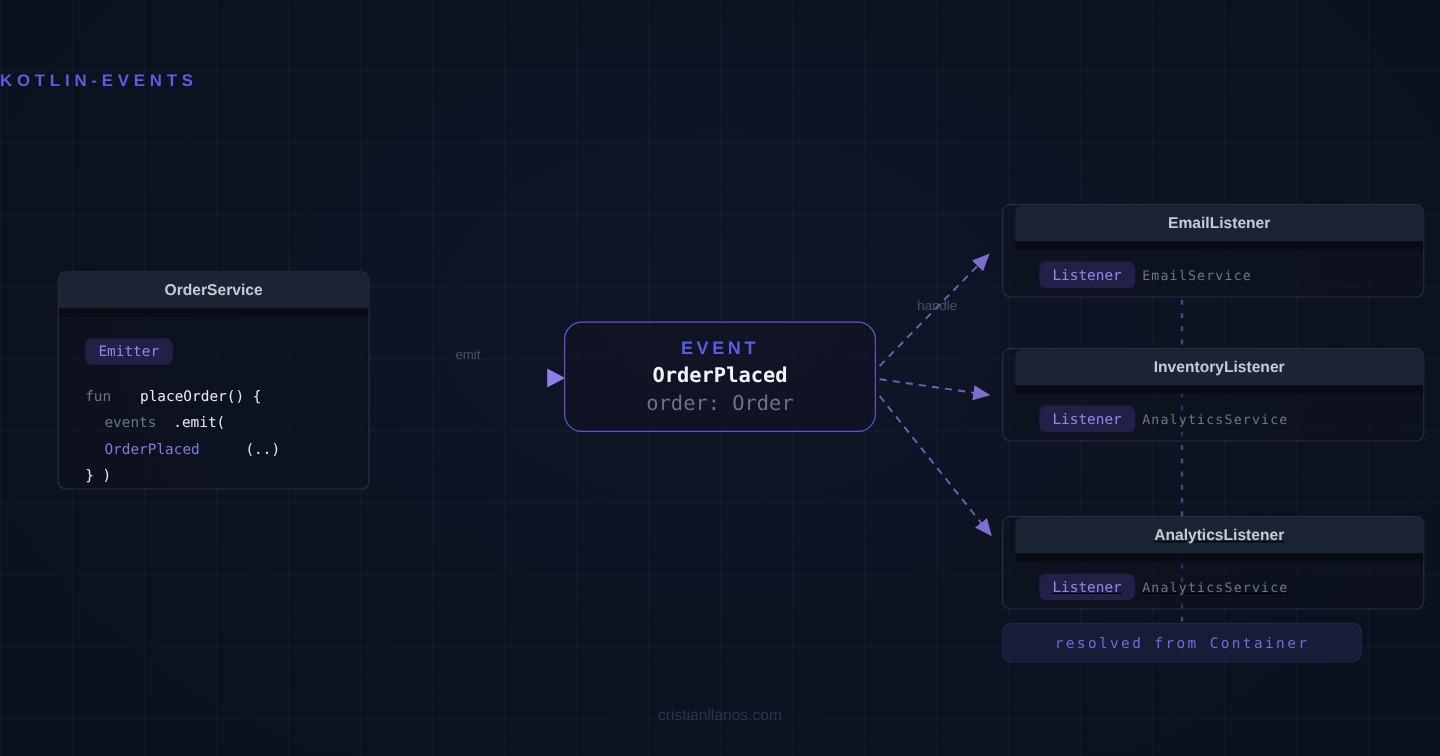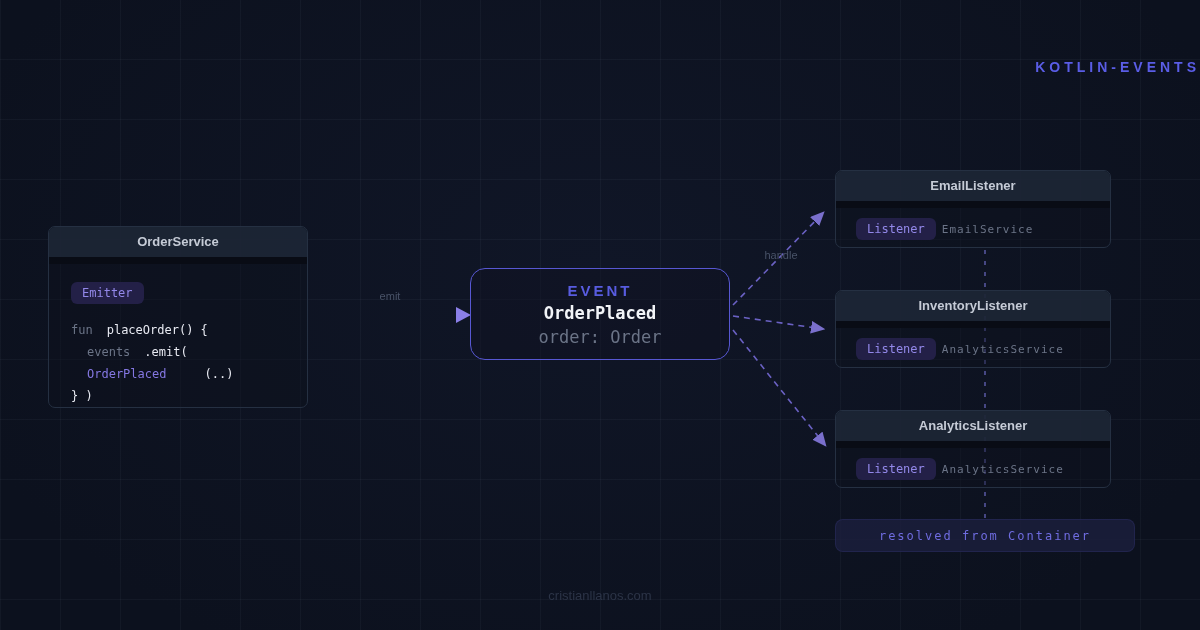--- a/index.html
+++ b/index.html
@@ -12,22 +12,22 @@
       linear-gradient(90deg, rgba(148,163,184,0.055) 1px, transparent 1px),
       radial-gradient(900px 600px at 50% 42%, #101627 0%, #0c111e 75%);
     background-size:60px 60px,60px 60px,auto;
     background-position:0 -1px,0 0,0 0;
     font-family:"Liberation Sans", sans-serif;
   }
   .mono{font-family:"DejaVu Sans Mono", monospace;}
 
   .page-title{
     position:absolute;top:59px;left:0;right:0;
-    text-align:right;
-    color:#5a5de6;font-weight:bold;font-size:14px;letter-spacing:4px;padding-left:47px;
+    text-align:left;
+    color:#5a5de6;font-weight:bold;font-size:14px;letter-spacing:4px;
   }
 
   
   .node{
     position:absolute;
     border:1px solid #253042;
     border-radius:7px;
     background:rgba(13,18,29,0.45);
     box-sizing:border-box;
   }
@@ -50,39 +50,39 @@
 
   
   .emitter-box{left:48px;top:226px;width:260px;height:182px;}
   .emitter-body{padding:18px 0 0 22px;}
   .code{margin-top:15px;font-size:12px;line-height:22px;color:#e8eaf2;}
   .code .ln{white-space:pre;}
   .code .indent{padding-left:16px;}
   .tok-muted{color:#6b7487;}
   .tok-purple{color:#8477e2;}
   .tok-plain{color:#e8eaf2;}
-  .gap-sm{margin-left:14px;}
+  .gap-sm{margin-left:24px;}
   .gap-md{margin-left:14px;}
   .gap-lg{margin-left:38px;}
 
   
   .event-box{
     position:absolute;left:470px;top:268px;width:260px;height:92px;
     border:1.5px solid #5757d2;border-radius:15px;
     background:rgba(15,18,34,0.5);
     box-sizing:border-box;
     display:flex;flex-direction:column;align-items:center;justify-content:center;
     gap:4px;
   }
   .event-kind{color:#585ce0;font-size:15px;font-weight:bold;letter-spacing:3px;}
   .event-name{color:#f2f4f8;font-size:17px;font-weight:bold;}
   .event-payload{color:#6b7487;font-size:17px;}
 
   
-  .listener-box{left:835px;width:276px;height:78px;}
+  .listener-box{left:835px;width:352px;height:78px;padding-left:10px;}
   .listener-body{display:flex;align-items:center;gap:6px;padding:10px 0 0 20px;}
   .service-name{color:#6b7487;font-size:11px;letter-spacing:1px;}
 
   
   .container-note{
     position:absolute;left:835px;top:519px;width:300px;height:33px;
     background:rgba(27,30,60,0.85);
     border:1px solid rgba(99,102,241,0.12);
     border-radius:8px;
     box-sizing:border-box;
@@ -168,21 +168,21 @@
 
     <div class="node listener-box" style="top:290px;">
       <div class="node-header">InventoryListener</div>
       <div class="node-strip"></div>
       <div class="listener-body">
         <span class="badge mono">Listener</span>
         <span class="service-name mono">AnalyticsService</span>
       </div>
     </div>
 
-    <div class="node listener-box" style="top:410px;">
+    <div class="node listener-box" style="top:430px;text-decoration:underline;">
       <div class="node-header">AnalyticsListener</div>
       <div class="node-strip"></div>
       <div class="listener-body">
         <span class="badge mono">Listener</span>
         <span class="service-name mono">AnalyticsService</span>
       </div>
     </div>
 
     <div class="container-note mono">resolved from Container</div>
 

